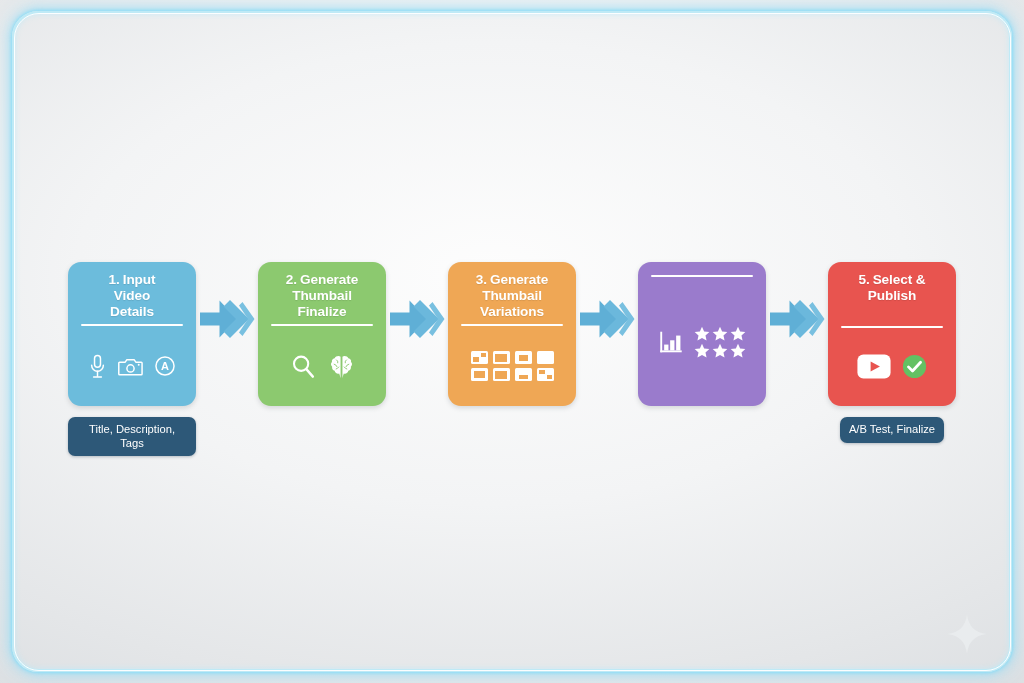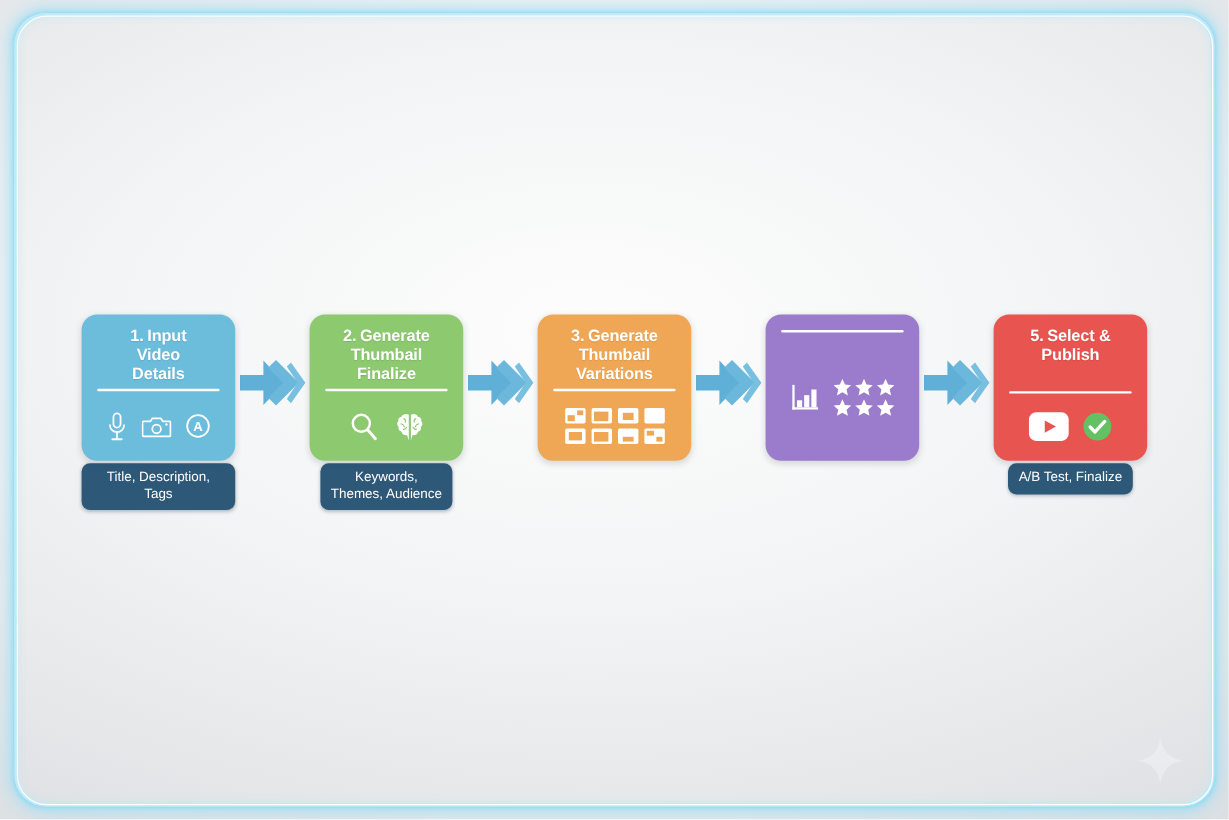--- a/index.html
+++ b/index.html
@@ -64,21 +64,21 @@
 
   .step-col {
     display: flex;
     flex-direction: column;
     align-items: center;
     width: 128px;
   }
 
   .step-card {
     width: 128px;
-    height: 122px;
+    height: 144px;
     border-radius: 13px;
     padding: 8px 8px 7px 8px;
     display: flex;
     flex-direction: column;
     align-items: center;
     justify-content: flex-start;
     box-shadow: 0 2px 5px rgba(60,70,80,0.18);
     position: relative;
   }
 
@@ -109,21 +109,21 @@
     align-items: center;
     justify-content: center;
     gap: 11px;
     width: 100%;
     flex: 1;
   }
   .icon-row.tight { gap: 14px; }
 
   
   .caption {
-    margin-top: 2px;
+    margin-top: 11px;
     background: #2d5878;
     color: #ffffff;
     border-radius: 7px;
     font-size: 11.2px;
     line-height: 1.22;
     text-align: center;
     padding: 6px 9px;
     min-width: 96px;
     max-width: 136px;
     box-shadow: 0 1px 3px rgba(40,60,80,0.30);
@@ -251,22 +251,20 @@
               <path d="M6.2 12.2 q2.6 .6 3.4 3"></path>
               <path d="M8.6 18 q2-.6 3.2-2.4"></path>
               <path d="M21 7 q-2.2 1.2-1.6 3.6"></path>
               <path d="M23.8 12.2 q-2.6 .6-3.4 3"></path>
               <path d="M21.4 18 q-2-.6-3.2-2.4"></path>
             </g>
             <rect x="14.2" y="2.2" width="1.6" height="25" fill="#8CC96F"></rect>
           </svg>
         </div>
       </div>
-      <div class="caption">Keywords,
-Themes, Audience</div>
     </div>
 
     <div class="arrow-gap">
       <svg width="56" height="50" viewBox="0 0 56 50">
         <path d="M1 18.5 h19.5 V6.5 L38 25 L20.5 43.5 V31.5 H1 Z" fill="#5FAFD6"></path>
         <path d="M31 6 L50 25 L31 44 L24.5 37.5 L37 25 L24.5 12.5 Z" fill="#6BB8DC"></path>
         <path d="M43.5 8 L55.5 25 L43.5 42 L40 38.5 L49 25 L40 11.5 Z" fill="#79C0E0"></path>
       </svg>
     </div>
 

